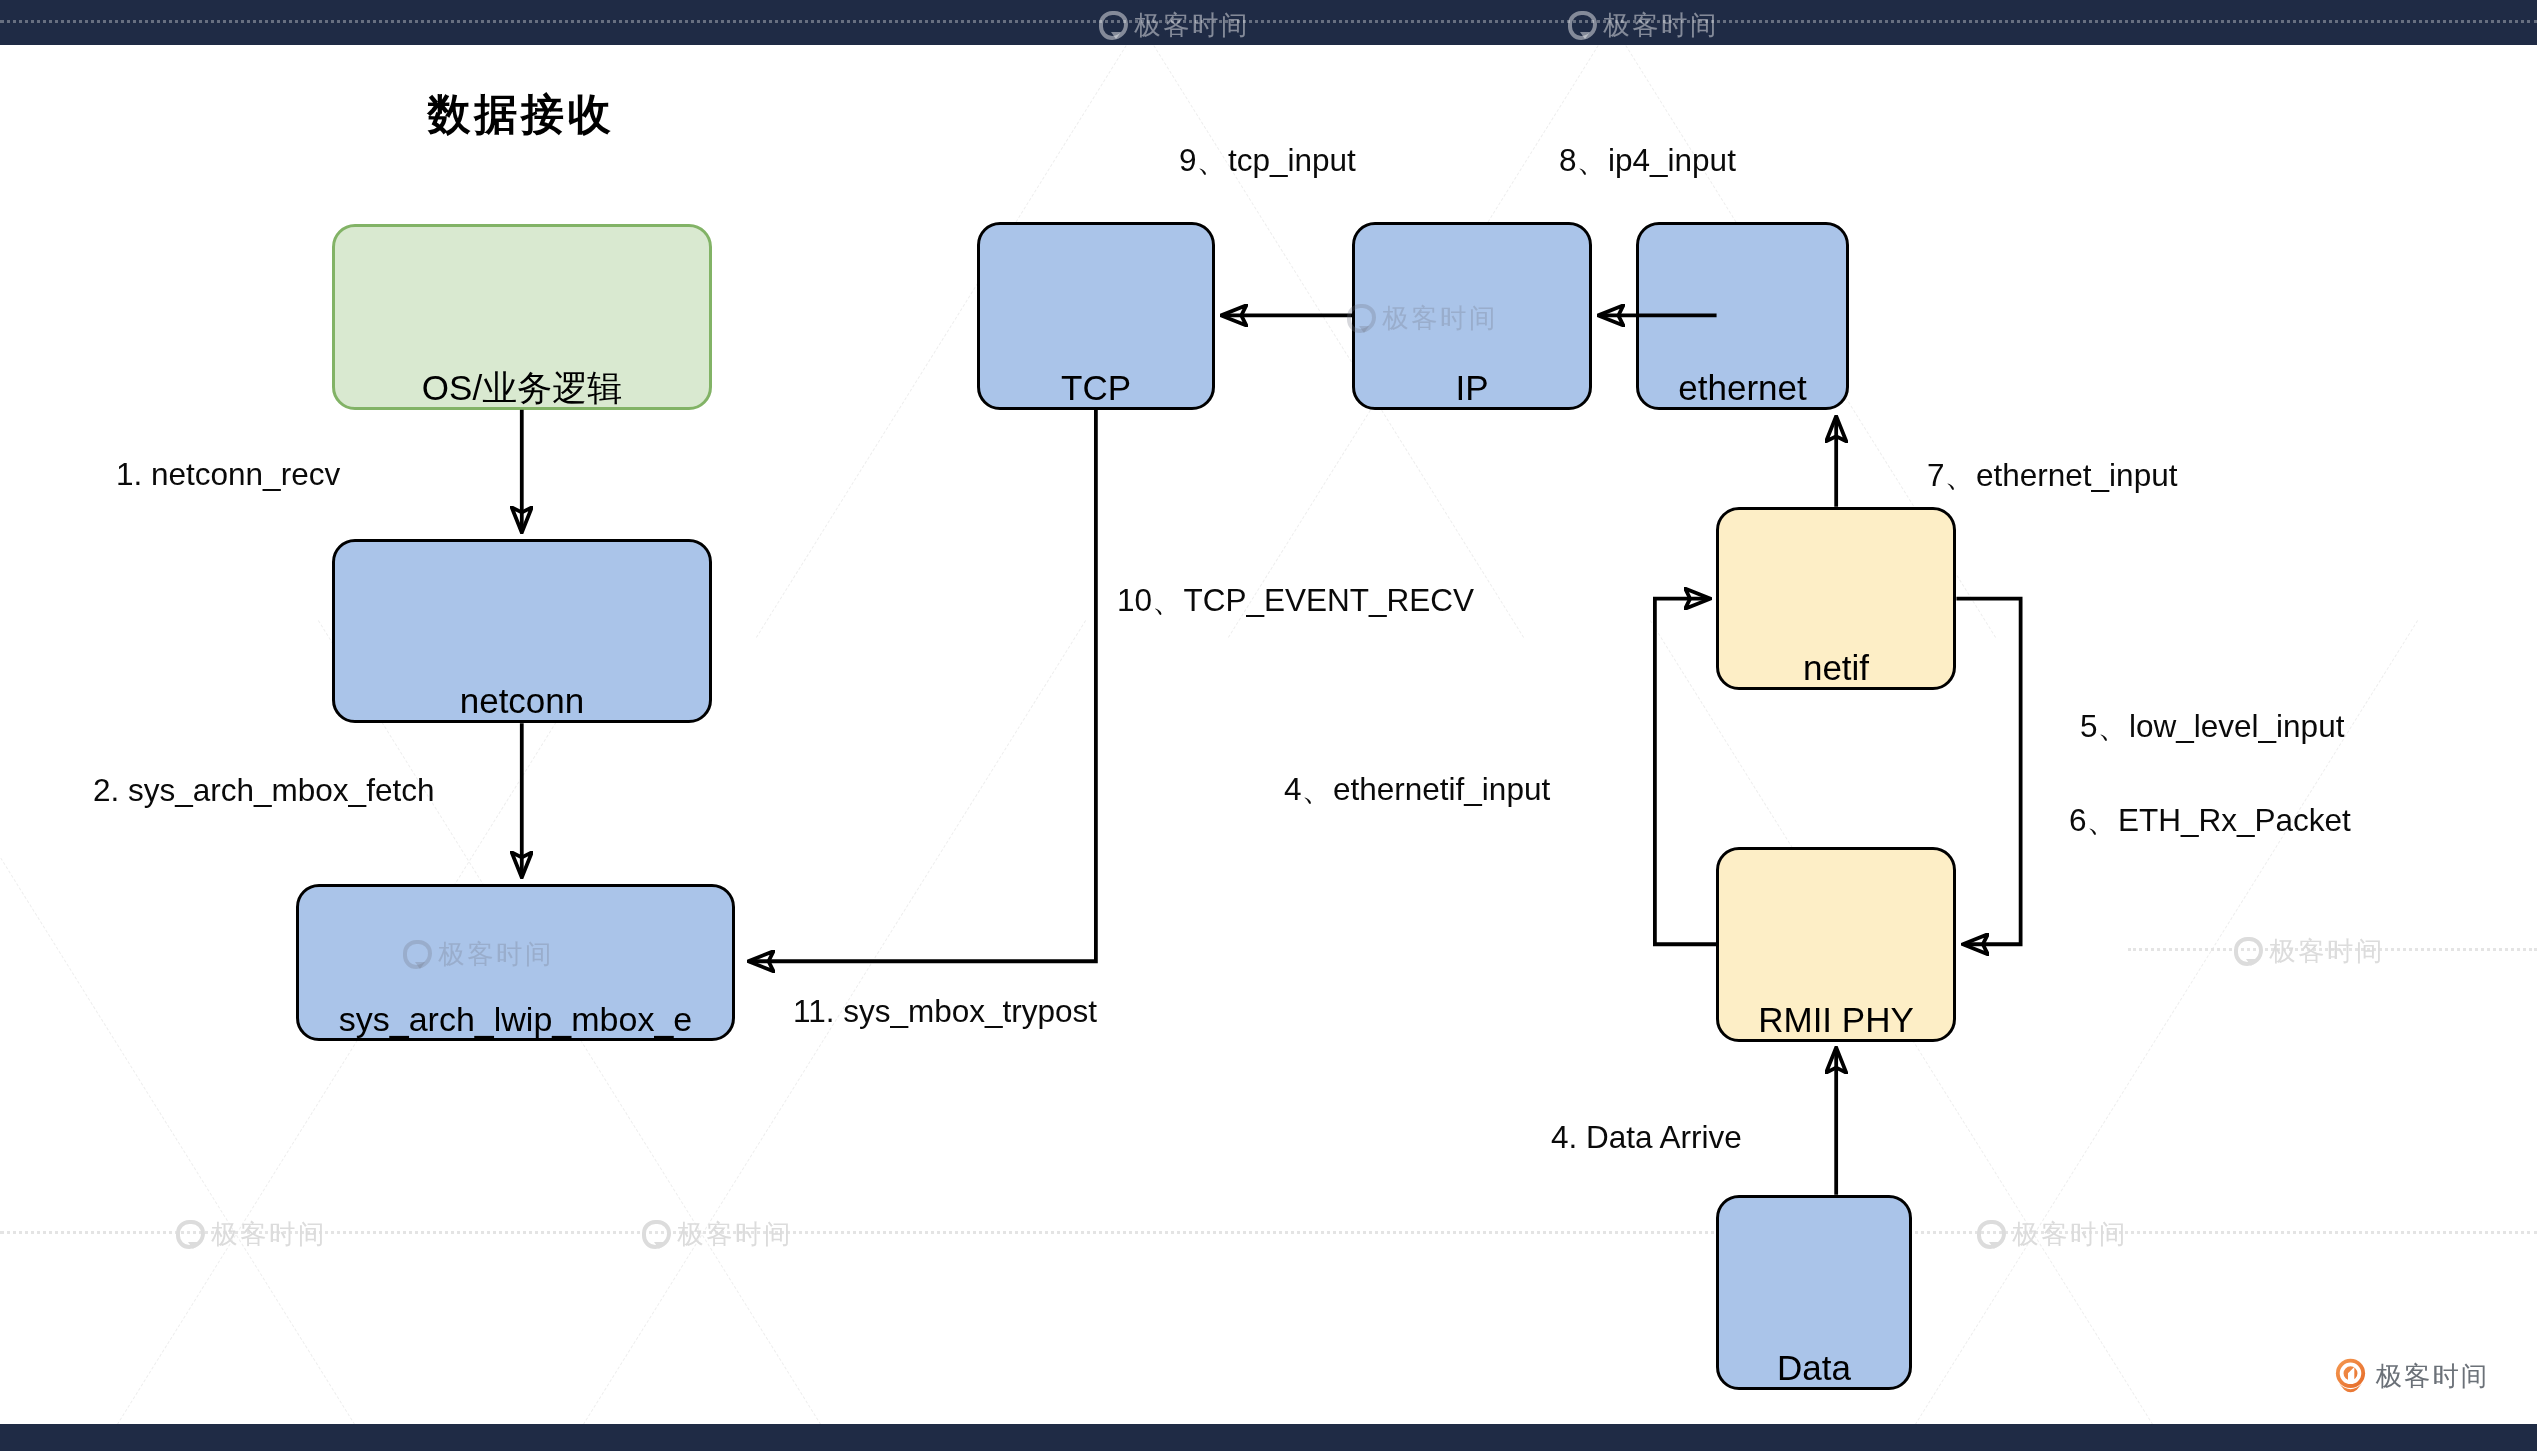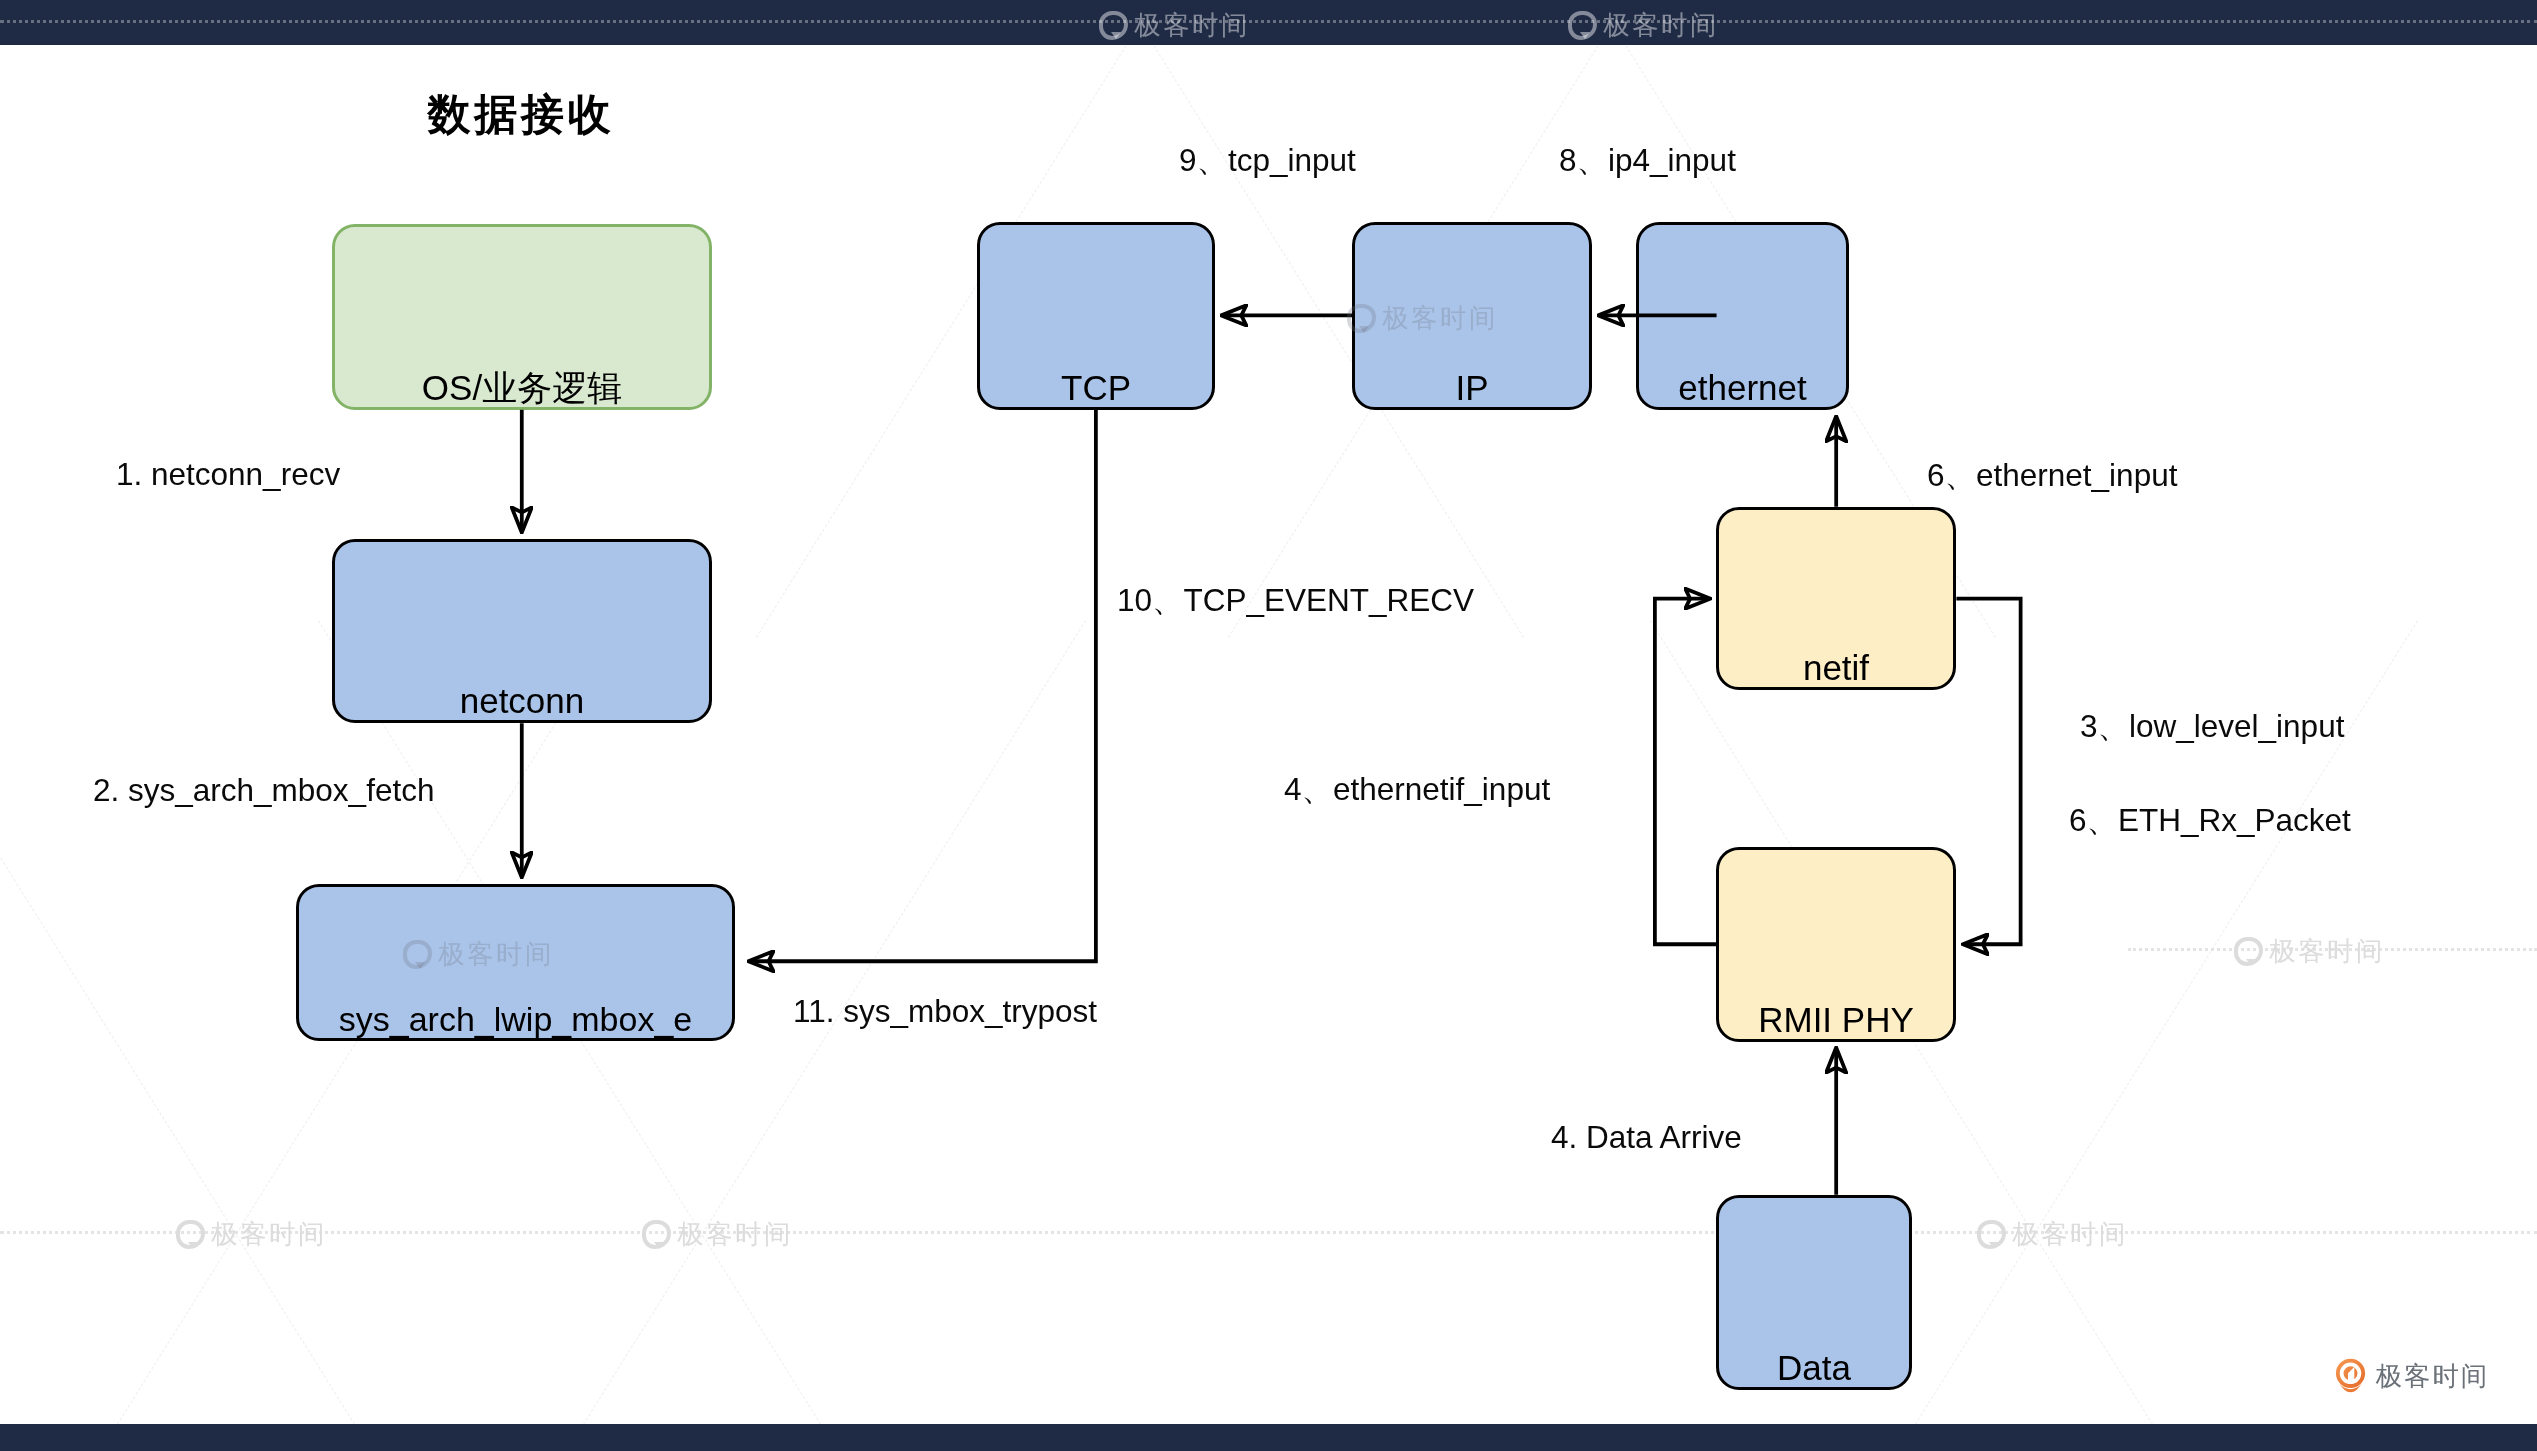--- a/index.html
+++ b/index.html
@@ -145,23 +145,23 @@
   </div>
   <div class="wm-unit on-fill" style="left:403px;top:937px;">
     <span class="wm-ring"></span>
     <span class="wm-text">极客时间</span>
   </div>
 
   <div class="elabel" style="left:116px;top:474px;">1. netconn_recv</div>
   <div class="elabel" style="left:93px;top:790px;">2. sys_arch_mbox_fetch</div>
   <div class="elabel" style="left:1551px;top:1137px;">4. Data Arrive</div>
   <div class="elabel" style="left:1284px;top:790px;">4、ethernetif_input</div>
-  <div class="elabel" style="left:2080px;top:727px;">3、low_level_input</div>
+  <div class="elabel" style="left:2080px;top:727px;">5、low_level_input</div>
   <div class="elabel" style="left:2069px;top:821px;">6、ETH_Rx_Packet</div>
-  <div class="elabel" style="left:1927px;top:476px;">6、ethernet_input</div>
+  <div class="elabel" style="left:1927px;top:476px;">7、ethernet_input</div>
   <div class="elabel" style="left:1559px;top:161px;">8、ip4_input</div>
   <div class="elabel" style="left:1179px;top:161px;">9、tcp_input</div>
   <div class="elabel" style="left:1117px;top:601px;">10、TCP_EVENT_RECV</div>
   <div class="elabel" style="left:793px;top:1011px;">11. sys_mbox_trypost</div>
 
   <div class="edge-bar" id="top-bar"></div>
   <div class="edge-bar" id="bottom-bar"></div>
 
   <div class="wm-dotline on-bar" style="left:0;top:20px;width:2538px;"></div>
   <div class="wm-unit on-bar" style="left:1099px;top:7.6px;">

